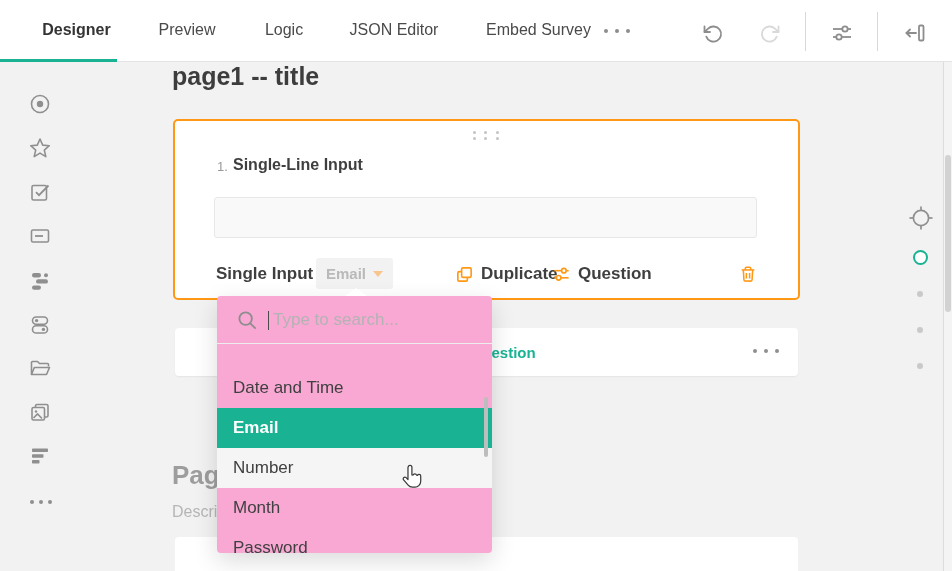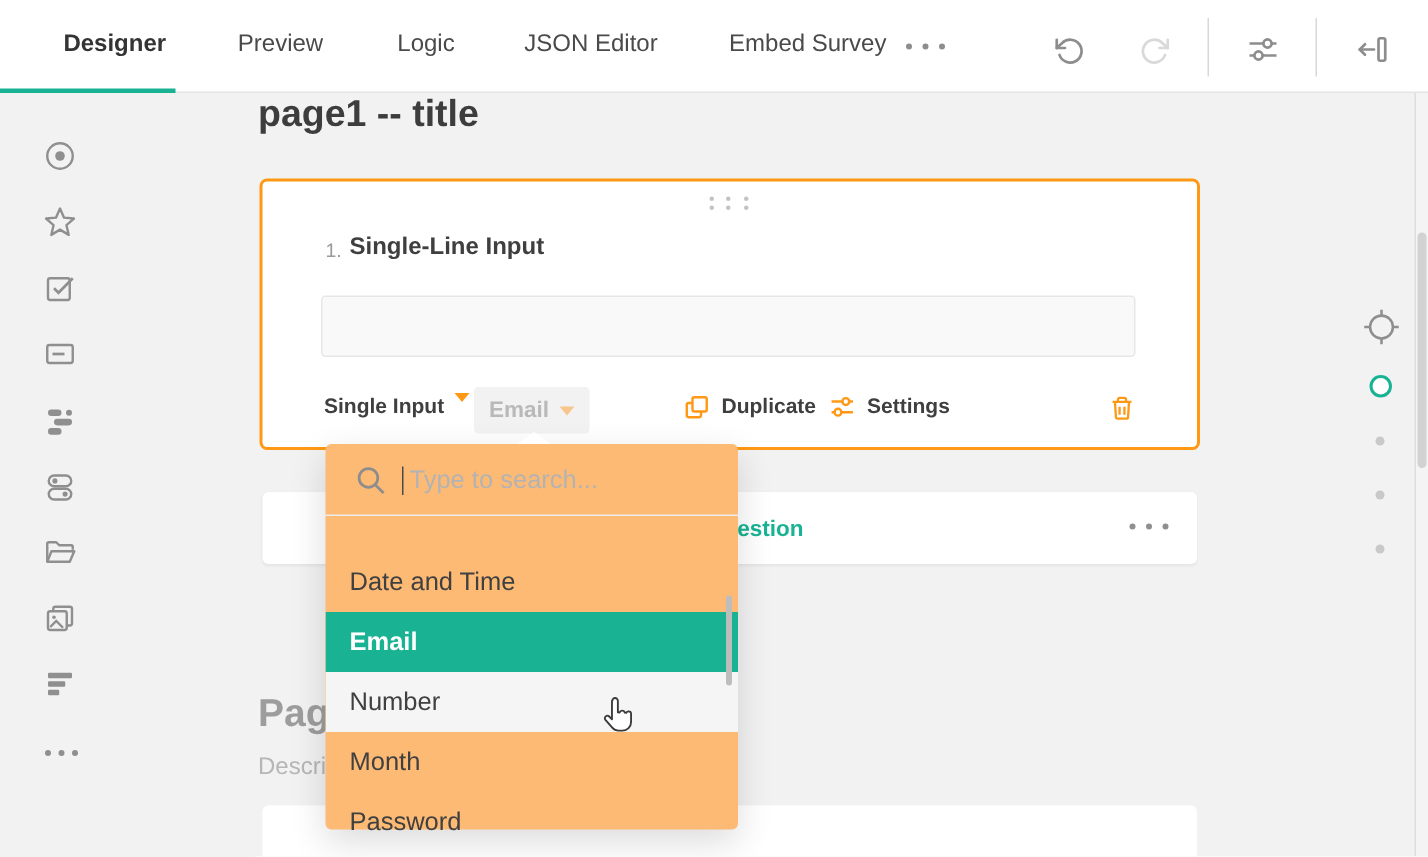--- a/index.html
+++ b/index.html
@@ -26,37 +26,37 @@
   .page-title{position:absolute;left:172px;top:46px;font-size:25px;line-height:26px;font-weight:700;color:#3d3d3d;z-index:1;}
   .page-desc{position:absolute;left:172px;top:79px;font-size:16px;color:#a5a5a5;z-index:1;}
 
   .qcard{position:absolute;left:173px;top:119px;width:627px;height:181px;background:#fff;border:2px solid #ff9814;border-radius:5px;z-index:2;}
   .draghandle{position:absolute;left:469px;top:129px;width:34px;height:12px;display:grid;grid-template-columns:repeat(3,1fr);grid-template-rows:repeat(2,1fr);justify-items:center;align-items:center;z-index:3;}
   .draghandle i{width:3px;height:3px;border-radius:50%;background:#c3c3c3;}
   .qnum{position:absolute;left:217px;top:159px;font-size:13px;color:#9a9a9a;z-index:3;}
   .qtitle{position:absolute;left:233px;top:156px;font-size:16px;font-weight:600;color:#3f3f3f;z-index:3;}
   .qinput{position:absolute;left:214px;top:197px;width:543px;height:41px;background:#f9f9f9;border:1px solid #e7e7e7;border-radius:3px;z-index:3;}
 
-  .foot-btn{position:absolute;top:262px;height:24px;display:flex;gap:7px;font-size:14px;font-weight:600;color:#3f3f3f;cursor:pointer;z-index:3;}
+  .foot-btn{position:absolute;top:262px;height:24px;display:flex;align-items:center;gap:7px;font-size:17px;font-weight:600;color:#3f3f3f;cursor:pointer;z-index:3;}
   .foot-btn .oi{color:#ff9814;display:flex;}
   .caret{display:inline-block;width:0;height:0;border-left:5px solid transparent;border-right:5px solid transparent;border-top:6px solid #ff9814;}
   .emailbtn{position:absolute;left:316px;top:258px;height:31px;background:#f2f2f2;border-radius:3px;display:flex;align-items:center;gap:7px;padding:0 10px;font-size:15px;font-weight:600;color:#b9b9b9;cursor:pointer;z-index:3;}
   .emailbtn .caret{border-top-color:#f8c68c;}
 
   .addq-card{position:absolute;left:175px;top:328px;width:623px;height:48px;background:#fff;border-radius:4px;box-shadow:0 1px 2px rgba(0,0,0,.06);z-index:4;display:flex;align-items:center;justify-content:center;}
   .addq-label{font-size:15px;font-weight:700;color:#19b394;cursor:pointer;}
   .addq-dots{position:absolute;left:753px;top:349px;z-index:5;cursor:pointer;}
   .addq-dots i{background:#8f8f8f;}
 
   .ghost-title{position:absolute;left:172px;top:460px;font-size:26px;font-weight:700;color:#9d9d9d;z-index:1;}
   .ghost-desc{position:absolute;left:172px;top:503px;font-size:16px;color:#b6b6b6;z-index:1;}
   .next-card{position:absolute;left:175px;top:537px;width:623px;height:60px;background:#fff;border-radius:4px;z-index:2;}
 
   
-  .popup{position:absolute;left:217px;top:296px;width:275px;height:257px;background:#fdba74;border-radius:4px;box-shadow:0 8px 24px rgba(0,0,0,.14);z-index:100;}
+  .popup{position:absolute;left:217px;top:296px;width:275px;height:257px;background:#f9a8d4;border-radius:4px;box-shadow:0 8px 24px rgba(0,0,0,.14);z-index:100;}
   .popup .notch{position:absolute;left:128px;top:-8px;width:0;height:0;border-left:11px solid transparent;border-right:11px solid transparent;border-bottom:8px solid #fff;}
   .searchrow{position:absolute;left:0;top:0;width:100%;height:48px;border-bottom:1px solid #ededed;}
   .searchrow .mag{position:absolute;left:19px;top:13px;color:#8d8d8d;}
   .searchrow input{position:absolute;left:54px;top:8px;width:200px;height:32px;border:none;outline:none;font-size:17px;color:#404040;background:transparent;}
   .searchrow input::placeholder{color:#b3b3b3;}
   .txt-caret{position:absolute;left:51px;top:15px;width:1.3px;height:19px;background:#4a4a4a;}
   .listport{position:absolute;left:0;top:49px;width:100%;height:208px;overflow:hidden;margin-top:32px;}
   .pop-item{height:40px;line-height:40px;padding-left:16px;font-size:17px;color:#404040;cursor:pointer;}
   .pop-item.sel{background:#19b394;color:#fff;font-weight:600;}
   .pop-item.hov{background:#f5f5f5;}
@@ -246,21 +246,21 @@
     <span class="oi">
         <svg width="19" height="19" viewBox="0 0 20 20">
           <g stroke="currentColor" stroke-width="1.7" fill="none">
             <line x1="2.5" y1="6" x2="17.5" y2="6"></line>
             <line x1="2.5" y1="13.5" x2="17.5" y2="13.5"></line>
             <circle cx="12.5" cy="6" r="2.4" fill="#fff"></circle>
             <circle cx="7" cy="13.5" r="2.4" fill="#fff"></circle>
           </g>
         </svg>
       </span>
-    <span>Settings</span>
+    <span>Question</span>
   </div>
 
 
   <div class="foot-btn" style="left:739px">
     <span class="oi">
         <svg width="18" height="20" viewBox="0 0 20 20">
           <g fill="none" stroke="currentColor" stroke-width="1.7">
             <path d="M3 5.5h14"></path>
             <path d="M7 5.5V3.8A1.3 1.3 0 0 1 8.3 2.5h3.4A1.3 1.3 0 0 1 13 3.8v1.7"></path>
             <path d="M4.8 5.5l.7 11.2a1.3 1.3 0 0 0 1.3 1.2h6.4a1.3 1.3 0 0 0 1.3-1.2l.7-11.2"></path>

